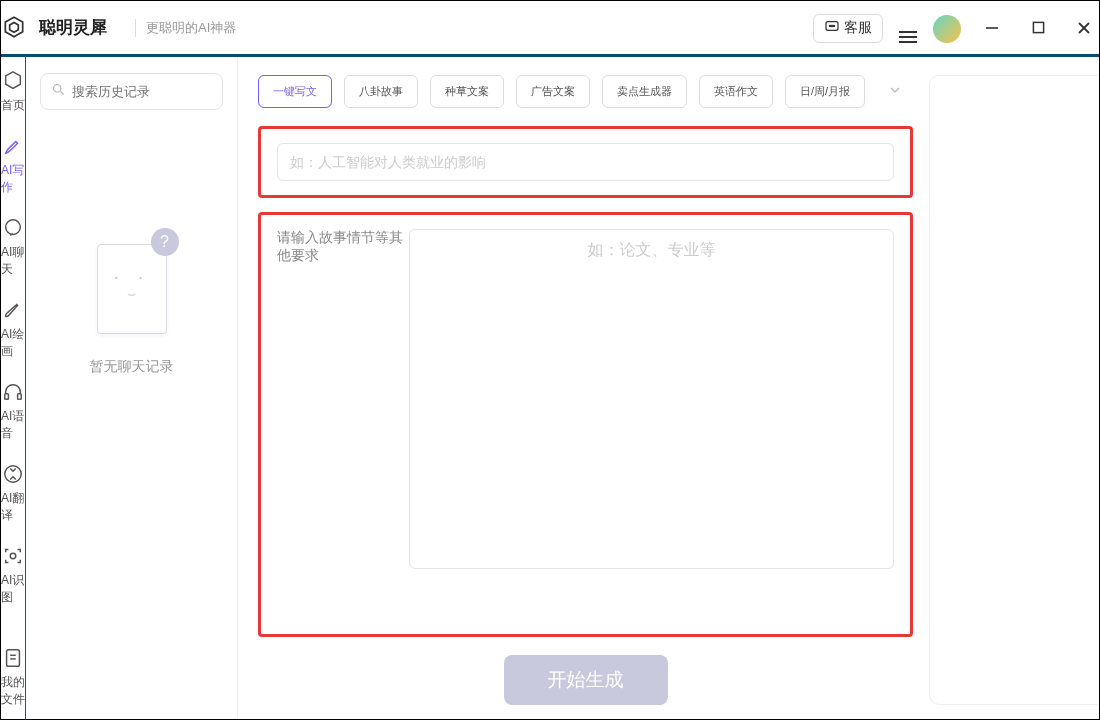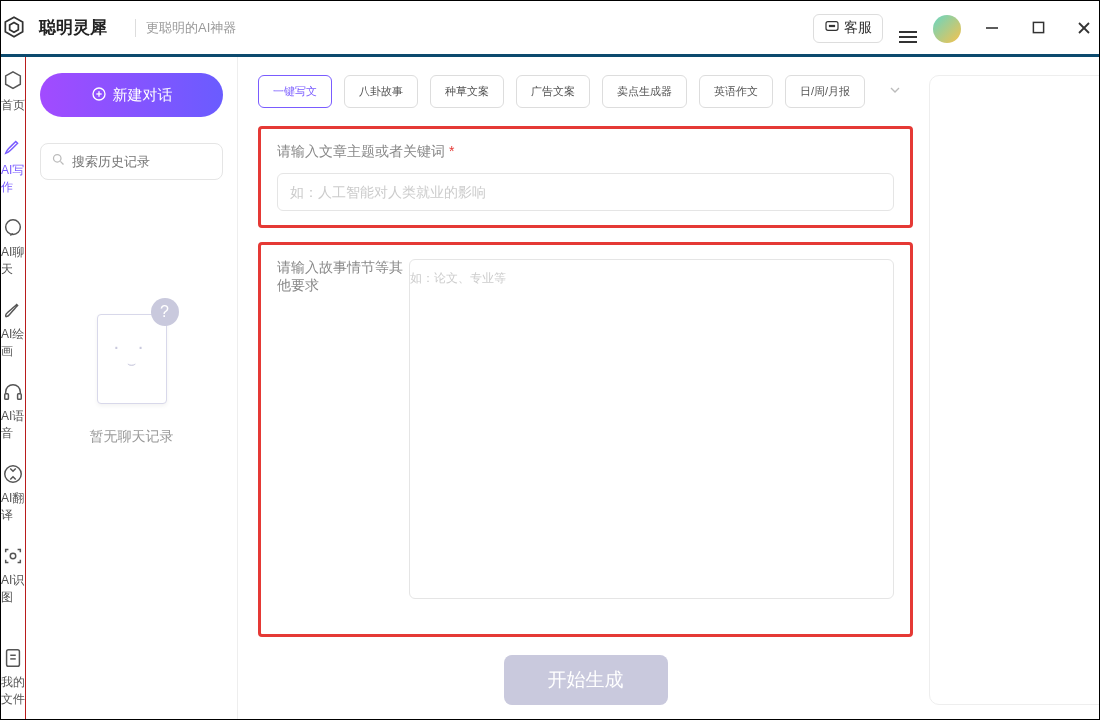--- a/index.html
+++ b/index.html
@@ -46,21 +46,21 @@
     .pill { border: 1px solid #ddd; border-radius: 6px; padding: 8px 14px; font-size: 11px; color: #555; cursor: pointer; background: #fff; white-space:nowrap;}
     .pill.active { border-color: #7a5cff; color: #7a5cff; }
     .pill-chevron { margin-left: auto; color: #bbb; cursor: pointer; padding:4px 10px;}
 
     .form-block { border: 3px solid #e53935; border-radius: 4px; padding: 14px 16px; }
     .form-block + .form-block { margin-top: 14px; }
     .field-label { font-size: 14px; color: #888; margin-bottom: 12px; display: flex; gap: 4px;}
     .req-star { color: #e53935; }
     .text-input { width: 100%; border: 1px solid #e5e5e5; border-radius: 6px; padding: 10px 12px; font-size: 14px; color: #333; outline:none;}
     .text-input::placeholder { color: #ccc; }
-    .textarea { width: 100%; border: 1px solid #e5e5e5; border-radius: 6px; padding: 10px 0; font-size: 12px; color: #333; height: 340px; resize: none; outline:none; font-family:inherit;}
+    .textarea { width: 100%; border: 1px solid #e5e5e5; border-radius: 6px; padding: 10px 0; font-size: 16px; color: #333; height: 340px; resize: none; outline:none; font-family:inherit;text-align:center;}
     .textarea::placeholder { color: #ccc; }
     
     .gen-btn { margin-top: 18px; align-self: center; background: #c9c9dd; color: #fff; border: none; border-radius: 8px; padding: 12px 44px; font-size: 19px; cursor: pointer; }
   </style>
 </head>
 <body>
 
 <div class="titlebar">
   <div class="titlebar-left">
     <span class="logo-icon">
@@ -179,28 +179,20 @@
             <rect x="5" y="3" width="14" height="18" rx="2"></rect>
             <line x1="9" y1="9" x2="15" y2="9"></line>
             <line x1="9" y1="13" x2="15" y2="13"></line>
           </svg>
         </span>
       <span>我的文件</span>
     </div>
   </div>
 
   <div class="chat-history">
-    <button class="new-chat-btn">
-      <span><svg width="16" height="16" viewBox="0 0 24 24" fill="none" stroke="#fff" stroke-width="2">
-            <circle cx="12" cy="12" r="9"></circle>
-            <line x1="12" y1="8" x2="12" y2="16"></line>
-            <line x1="8" y1="12" x2="16" y2="12"></line>
-          </svg></span>
-      <span>新建对话</span>
-    </button>
     <div class="search-box">
       <span><svg width="15" height="15" viewBox="0 0 24 24" fill="none" stroke="#bbb" stroke-width="2">
             <circle cx="10" cy="10" r="6"></circle>
             <line x1="15" y1="15" x2="20" y2="20"></line>
           </svg></span>
       <input type="text" placeholder="搜索历史记录" style="">
     </div>
     <div class="empty-state">
       <div class="doc-illus">
         <div class="doc-page"></div>
@@ -221,24 +213,20 @@
         <div class="pill">英语作文</div>
         <div class="pill">日/周/月报</div>
         <div class="pill-chevron">
           <svg width="16" height="16" viewBox="0 0 24 24" fill="none" stroke="#bbb" stroke-width="2">
               <polyline points="6 9 12 15 18 9"></polyline>
             </svg>
         </div>
       </div>
 
       <div class="form-block">
-        <div class="field-label">
-          <span>请输入文章主题或者关键词</span>
-          <span class="req-star">*</span>
-        </div>
         <input class="text-input" type="text" placeholder="如：人工智能对人类就业的影响" style="">
       </div>
 
       <div class="form-block" style="flex:1; display:flex; flex-direction:row;">
         <div class="field-label">请输入故事情节等其他要求</div>
         <textarea class="textarea" placeholder="如：论文、专业等" style=""></textarea>
       </div>
 
       <button class="gen-btn">开始生成</button>
     </div>

